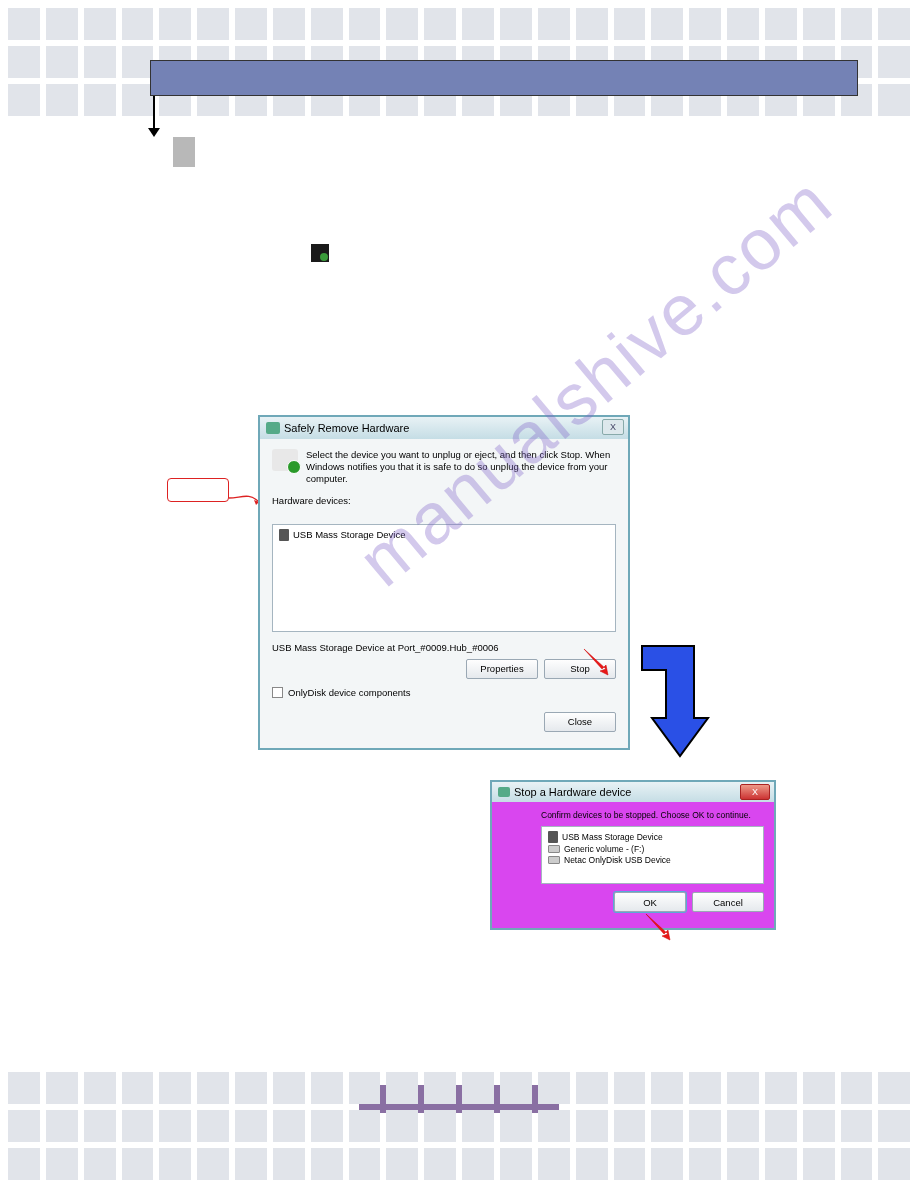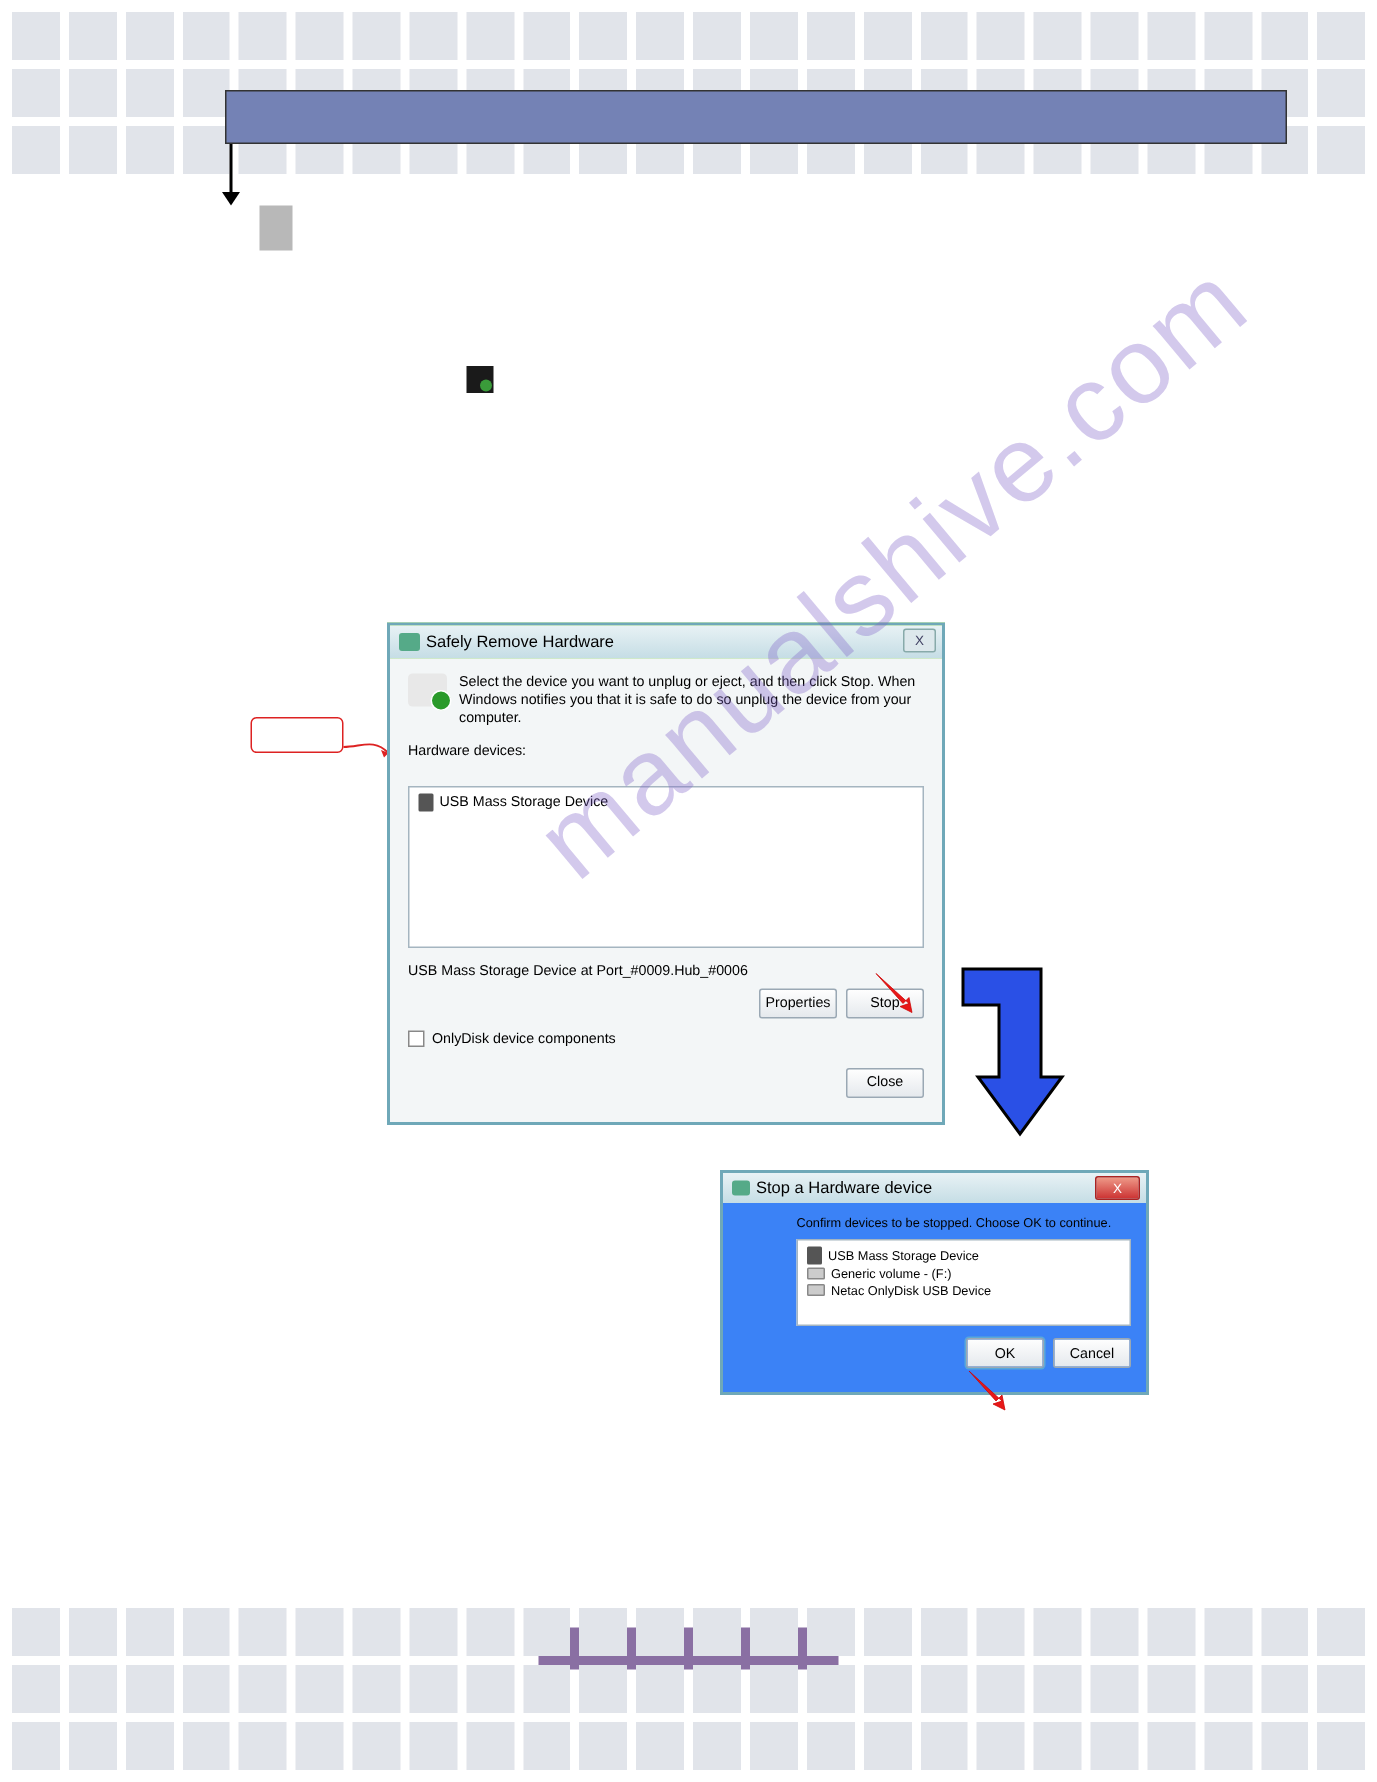--- a/index.html
+++ b/index.html
@@ -137,21 +137,21 @@
       border: 1px solid #a5b5c0;
       height: 108px;
       padding: 4px 6px;
       font-size: 9.5px;
     }
     .device-list .item { display: flex; align-items: center; gap: 4px; }
     .usb-icon { width: 10px; height: 12px; background: #555; border-radius: 1px; flex-shrink: 0; }
     .status-line { font-size: 9.5px; margin: 10px 0 6px 0; }
     .btn-row { display: flex; justify-content: flex-end; gap: 6px; margin-bottom: 8px; }
     .btn {
-      width: 52px; height: 20px;
+      width: 72px; height: 20px;
       background: linear-gradient(to bottom, #fefefe, #e5e9ed);
       border: 1px solid #9aa8b4;
       font-size: 9.5px;
       display: flex;
       align-items: center;
       justify-content: center;
       border-radius: 2px;
       cursor: pointer;
     }
     .checkbox-row { display: flex; align-items: center; gap: 5px; font-size: 9.5px; margin: 6px 0 14px 0; }
@@ -181,24 +181,24 @@
     
     .blue-arrow {
       position: absolute;
       top: 640px; left: 638px;
       width: 75px; height: 120px;
     }
 
     
     .dialog2 {
       position: absolute;
-      top: 780px; left: 480px;
+      top: 780px; left: 490px;
       width: 286px;
       border: 2px solid #6fa8b8;
-      background: #3b82f6;
+      background: #d946ef;
       font-size: 9px;
     }
     .dialog2 .titlebar { height: 20px; }
     .dialog2 .close-btn-area.red {
       background: linear-gradient(to bottom, #e98, #c33);
       border-color: #a22;
       color: #fff;
       width: 30px;
     }
     .dlg2-body { padding: 8px 10px; margin-left: 39px; }

